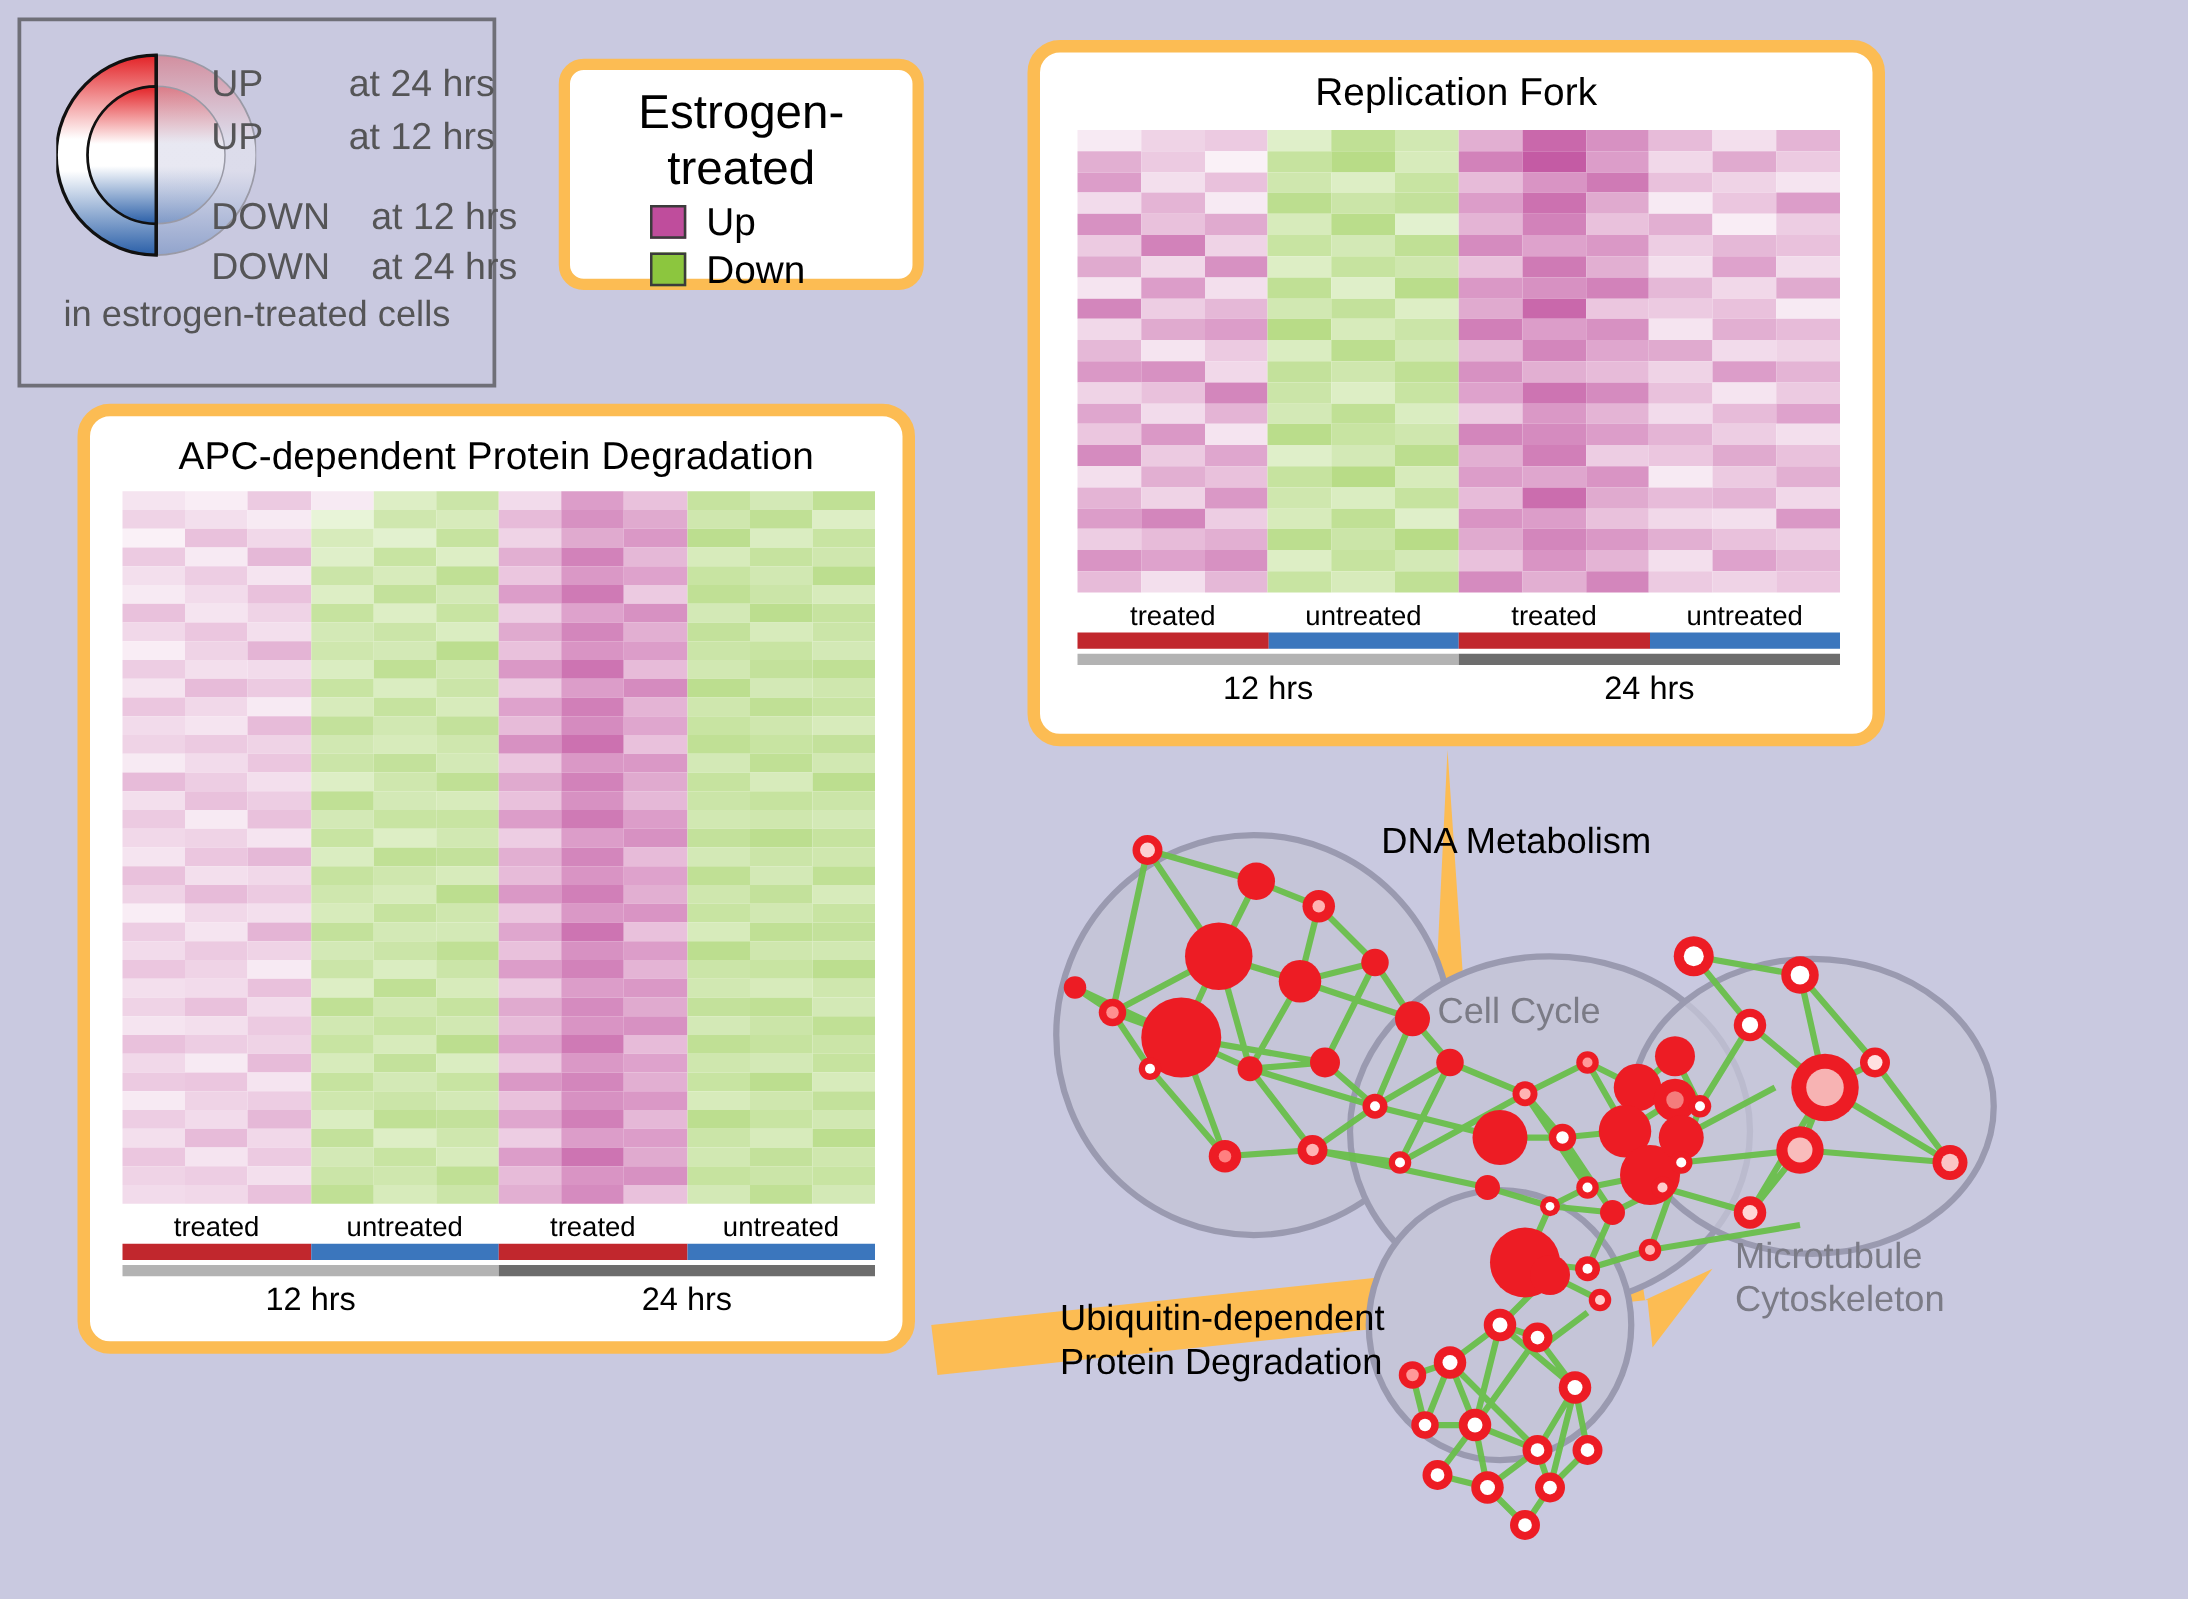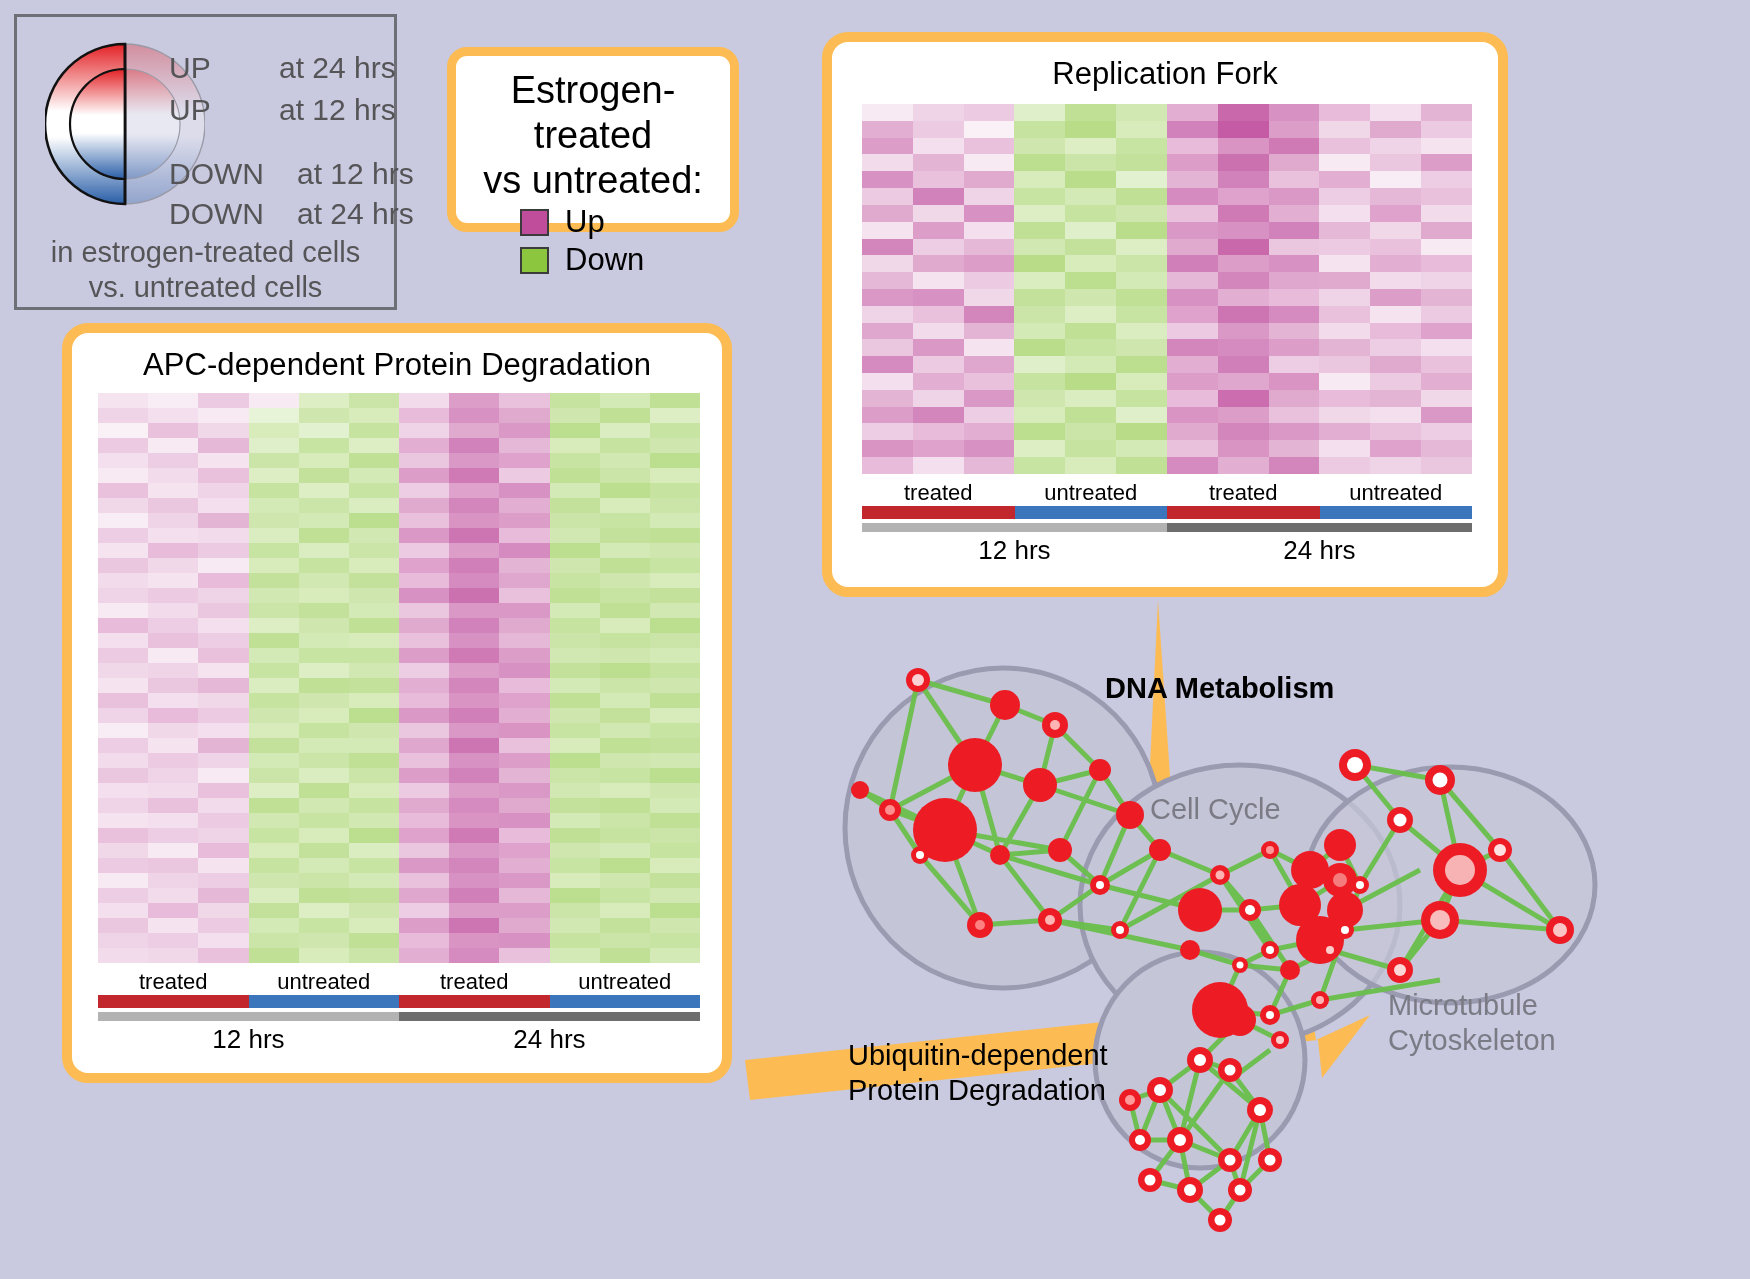--- a/index.html
+++ b/index.html
@@ -92,28 +92,26 @@
   <div class="key-text" style="left:262px;top:34px;">at 24 hrs</div>
   <div class="key-text" style="left:152px;top:76px;">UP</div>
   <div class="key-text" style="left:262px;top:76px;">at 12 hrs</div>
   <div class="key-text" style="left:152px;top:140px;">DOWN</div>
   <div class="key-text" style="left:280px;top:140px;">at 12 hrs</div>
   <div class="key-text" style="left:152px;top:180px;">DOWN</div>
   <div class="key-text" style="left:280px;top:180px;">at 24 hrs</div>
 
   <div class="key-foot">
     <div>in estrogen-treated cells</div>
-    <div>vs. untreated cells</div>
   </div>
 </div>
 
 <div id="legend-box">
   <div class="lg-title">
     <div>Estrogen-treated</div>
-    <div>vs untreated:</div>
   </div>
   <div class="lg-item">
     <span class="sw" id="sw-up" style="background: rgb(191, 77, 156);"></span>
     <span class="lg-lab">Up</span>
   </div>
   <div class="lg-item">
     <span class="sw" id="sw-down" style="background: rgb(140, 198, 62);"></span>
     <span class="lg-lab">Down</span>
   </div>
 </div>
@@ -272,21 +270,21 @@
         <circle cx="350" cy="560" r="5.5" fill="#fff"></circle>
       <circle cx="390" cy="570" r="13" fill="#ed1c24"></circle>
         <circle cx="390" cy="570" r="6" fill="#fff"></circle>
       <circle cx="440" cy="570" r="12" fill="#ed1c24"></circle>
         <circle cx="440" cy="570" r="5.5" fill="#fff"></circle>
       <circle cx="420" cy="600" r="12" fill="#ed1c24"></circle>
         <circle cx="420" cy="600" r="5.5" fill="#fff"></circle>
     </g>
   </svg>
 
-  <div class="net-label dark" style="left:305px;top:51px;font-weight:bold;">DNA Metabolism</div>
+  <div class="net-label dark" style="left:305px;top:36px;">DNA Metabolism</div>
   <div class="net-label gray" style="left:350px;top:172px;">Cell Cycle</div>
   <div class="net-label gray" style="left:588px;top:368px;white-space:pre;">Microtubule
 Cytoskeleton</div>
   <div class="net-label dark" style="left:48px;top:418px;white-space:pre;">Ubiquitin-dependent
 Protein Degradation</div>
 </div>
 
 <div class="panel" id="panel-rf" style="left:822px;top:32px;width:686px;height:565px;">
   <div class="panel-title" style="margin-top:14px;">Replication Fork</div>
   <div style="padding:12px 26px 0 30px;">

